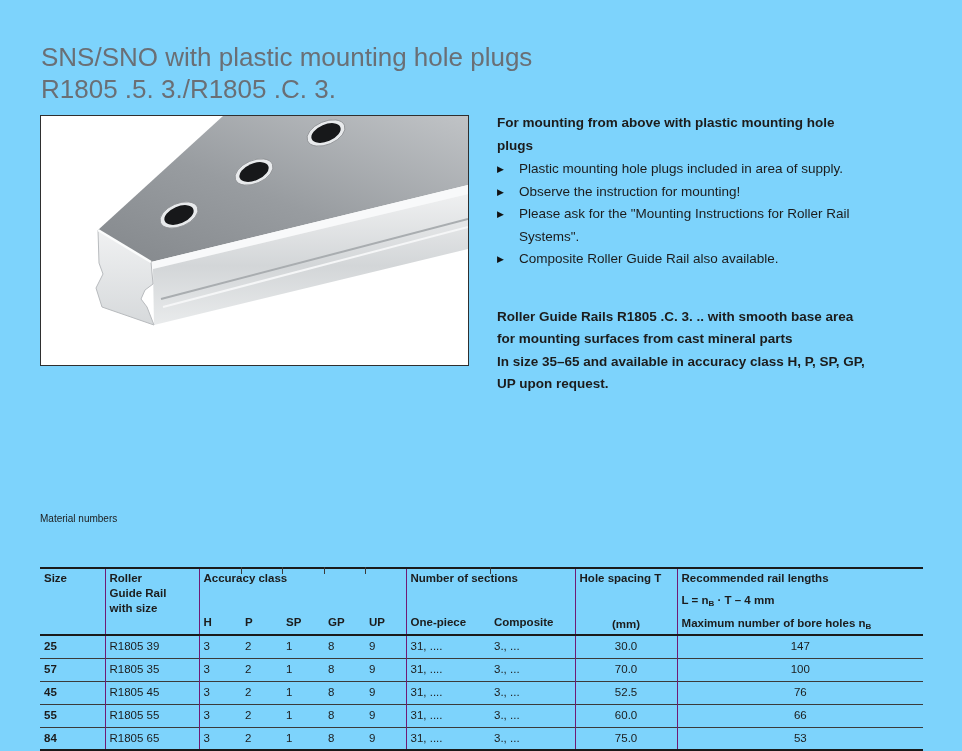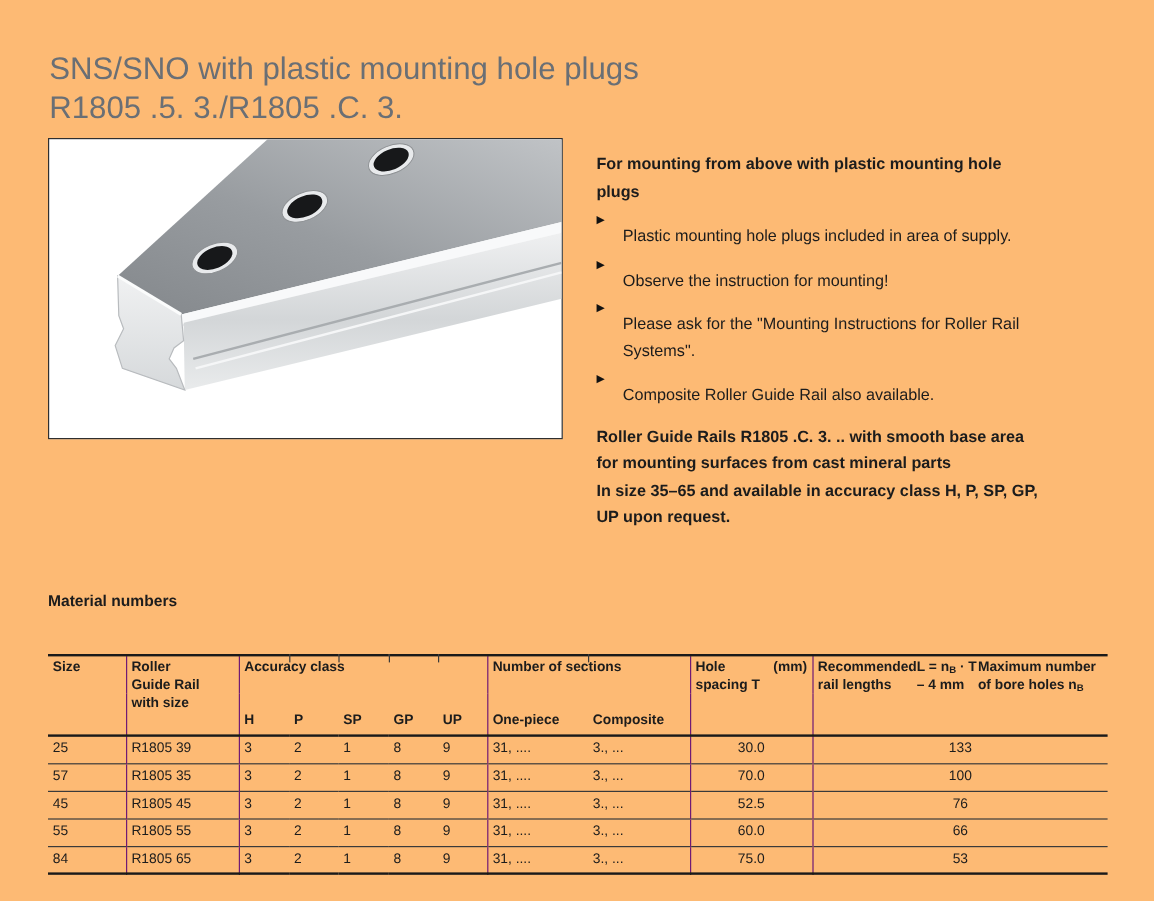--- a/index.html
+++ b/index.html
@@ -1,47 +1,47 @@
 <!DOCTYPE html>
 <html><head>
 <meta charset="utf-8">
 <style>
   html,body{margin:0;padding:0;background:#ffffff;}
   .page{
-    position:relative;width:962px;height:751px;background:#fdba74;
+    position:relative;width:962px;height:751px;background:#7dd3fc;
     font-family:"Liberation Sans", sans-serif;color:#1c1c1c;overflow:hidden;
   }
   
   .title{position:absolute;left:41px;top:41px;color:#6a6f75;font-size:26px;line-height:32px;font-weight:400;letter-spacing:0px;}
   
   .img-frame{position:absolute;left:40px;top:115px;width:427px;height:249px;border:1.5px solid #2f2f2f;background:#ffffff;}
   
   .right-col{position:absolute;left:497px;top:112px;width:436px;font-size:13.5px;line-height:22.5px;}
-  .pre{white-space:pre-line;margin-top:14px;}
+  .pre{white-space:pre-line;}
   .b{font-weight:bold;}
   .notes-head{margin-top:24px;font-weight:bold;}
   .note-list{margin-top:1px;}
   .note-item{display:flex;}
   .note-marker{width:22px;flex:0 0 22px;font-size:9px;line-height:22.5px;color:#111;}
-  .bold-para{margin-top:12px;font-weight:bold;}
-  
-  .mat-head{position:absolute;left:40px;top:493px;font-size:13px;font-weight:bold;}
-  .tablewrap{position:absolute;left:40px;top:545px;width:883px;}
+  .bold-para{margin-top:35px;font-weight:bold;}
+  
+  .mat-head{position:absolute;left:40px;top:513px;font-size:10px;font-weight:normal;}
+  .tablewrap{position:absolute;left:40px;top:567px;width:883px;}
   table{border-collapse:collapse;table-layout:fixed;width:883px;font-size:11.5px;}
   th,td{padding:2px 4px;vertical-align:top;text-align:left;font-weight:normal;line-height:15px;overflow:hidden;}
   thead{border-top:2px solid #1a1a1a;border-bottom:2px solid #1a1a1a;}
   thead th{font-weight:bold;}
   tr.sub th{vertical-align:bottom;padding-bottom:4px;}
   tbody{border-bottom:2px solid #1a1a1a;}
   tbody tr{border-top:1.5px solid #3a3a3a;height:23px;}
   tbody td{line-height:17px;}
   .bl{border-left:1px solid #701a75;}
   .r{text-align:center;}
-  .colsize{font-weight:normal;}
-  .cell-flex{display:flex;flex-direction:row;justify-content:space-between;height:61px;}
+  .colsize{font-weight:bold;}
+  .cell-flex{display:flex;flex-direction:column;justify-content:space-between;height:61px;}
   sub{font-size:8px;vertical-align:baseline;position:relative;top:2px;}
   .tick{position:absolute;top:0;width:1px;height:7px;background:#3a3a3a;}
 </style>
 </head>
 <body>
 
 <div class="page">
 
   <div class="title">
     <div>SNS/SNO with plastic mounting hole plugs</div>
@@ -176,21 +176,21 @@
           <td class="colsize">25</td>
           <td class="bl">R1805 39</td>
           <td class="bl">3</td>
           <td>2</td>
           <td>1</td>
           <td>8</td>
           <td>9</td>
           <td class="bl">31, ....</td>
           <td>3., ...</td>
           <td class="bl r">30.0</td>
-          <td class="bl r">133</td>
+          <td class="bl r">147</td>
         </tr>
         <tr>
           <td class="colsize">57</td>
           <td class="bl">R1805 35</td>
           <td class="bl">3</td>
           <td>2</td>
           <td>1</td>
           <td>8</td>
           <td>9</td>
           <td class="bl">31, ....</td>

